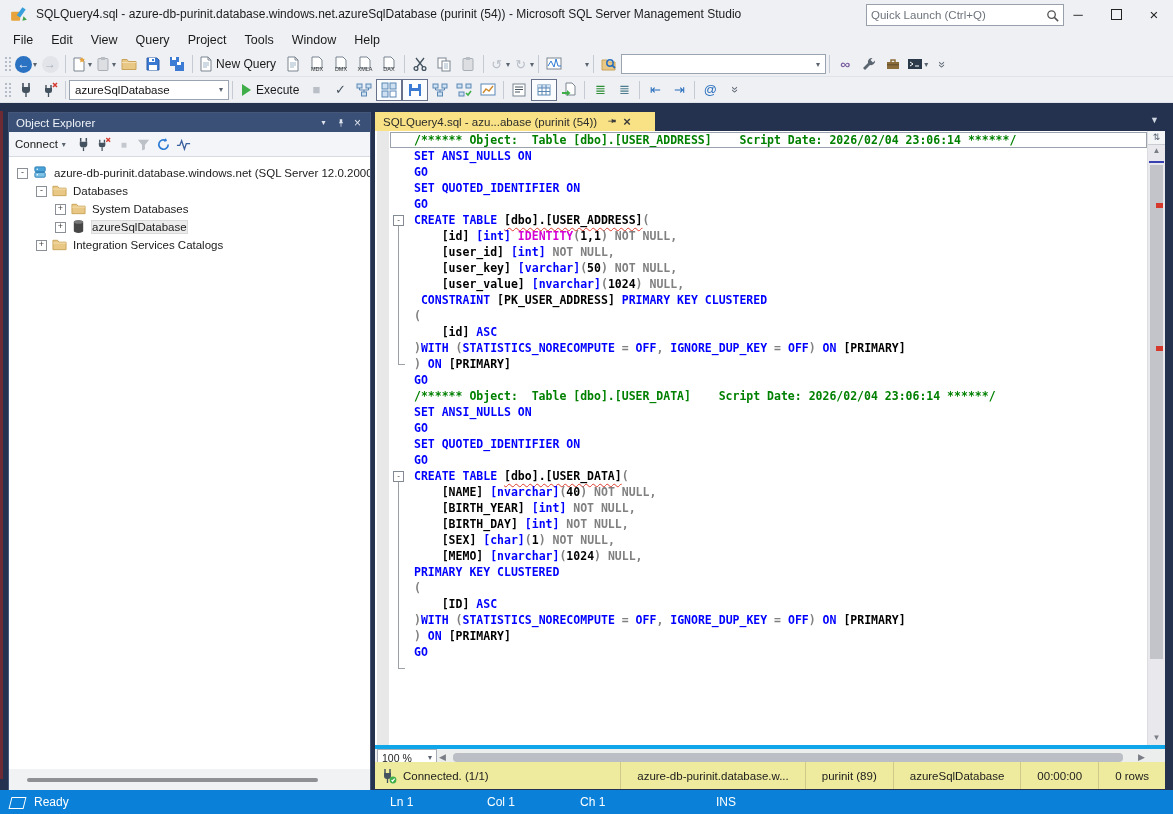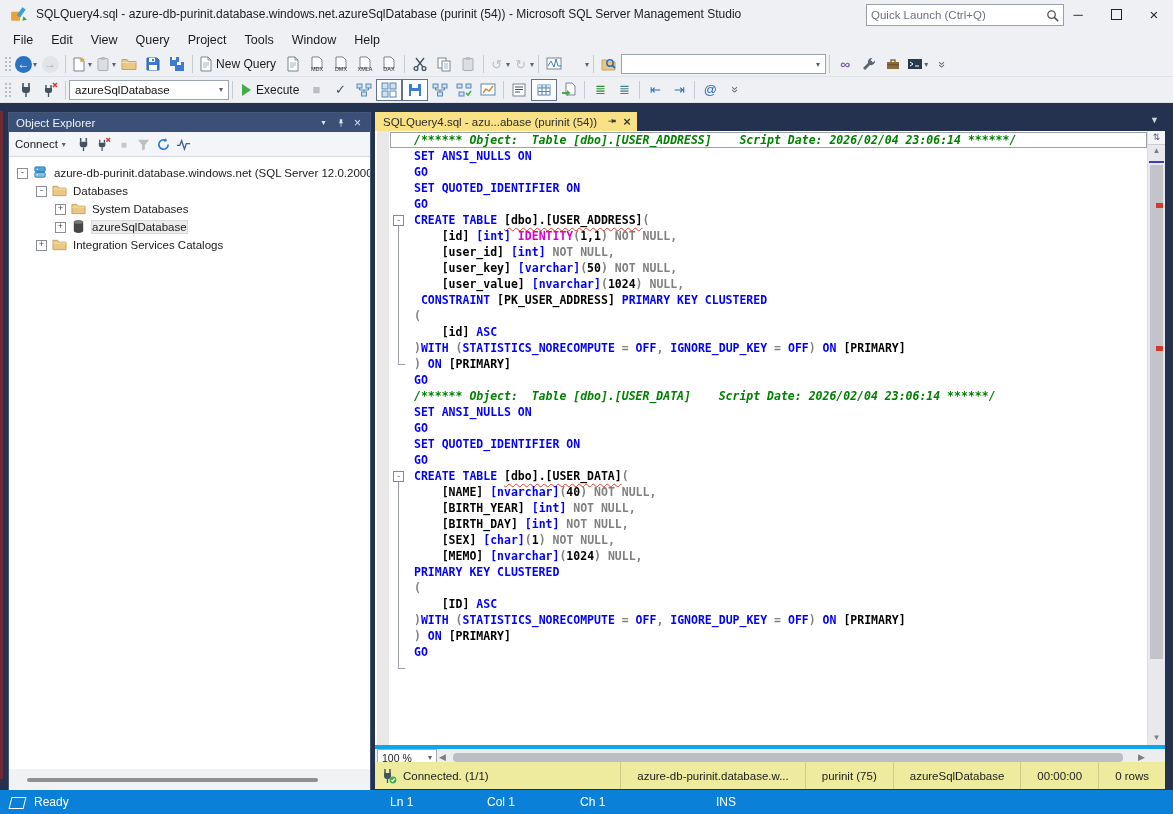--- a/index.html
+++ b/index.html
@@ -66,32 +66,32 @@
   .expander{width:9px;height:9px;border:1px solid #8b9097;background:#fff;color:#444;font-size:9px;line-height:7px;text-align:center;margin-right:5px;flex:0 0 auto;box-sizing:content-box;}
   .tree-ic{width:16px;height:16px;margin-right:5px;flex:0 0 auto;display:inline-flex;}
   .tree-ic svg{width:15px;height:15px;}
   .sel-label{background:#ececec;outline:1px solid #dadada;}
   .oe-hscroll{position:absolute;left:0;bottom:0;right:0;height:21px;background:#f1f2f4;}
   .oe-hthumb{position:absolute;left:18px;right:52px;top:9px;height:4px;background:#8f9094;border-radius:2px;}
 
   
   .ed{left:375px;top:9px;width:790px;height:677px;}
   .tabstrip{position:absolute;left:0;top:0;right:0;height:19px;}
-  .tab{position:absolute;left:0;top:0;height:19px;background:#f8e285;color:#2b2b2b;display:flex;align-items:center;padding:0 6px 0 8px;font-size:11.5px;}
+  .tab{position:absolute;left:0;top:0;height:19px;background:#f8e285;color:#2b2b2b;display:flex;align-items:center;padding:0 24px 0 8px;font-size:11.5px;}
   .tab .pin{margin:0 3px 0 10px;color:#3c3c3c;}
   .tab .pin svg{width:10px;height:10px;}
   .tab-close{color:#3c3c3c;font-size:13px;font-weight:bold;margin-left:3px;}
   .tab-list-caret{position:absolute;right:6px;top:3px;color:#cfd6e2;font-size:9px;}
   .surface{position:absolute;left:0;top:19px;right:0;height:614px;background:#fff;overflow:hidden;}
   .gutter{position:absolute;left:2px;top:0;width:12px;height:100%;background:#e8e8e8;}
   .code{position:absolute;left:39px;top:1px;right:18px;font-family:"DejaVu Sans Mono","Liberation Mono",monospace;
         font-size:11.5px;line-height:16px;font-weight:bold;}
   .code-line{position:relative;height:16px;white-space:pre;}
   .code-line.cur{outline:1px solid #9aa2ae;outline-offset:-1px;margin-left:-24px;padding-left:24px;}
-  .c-kw{color:#0000ff;} .c-cmt{color:#008000;font-style:italic;} .c-gr{color:#808080;} .c-pl{color:#000;} .c-mg{color:#d400d4;}
+  .c-kw{color:#0000ff;} .c-cmt{color:#008000;} .c-gr{color:#808080;} .c-pl{color:#000;} .c-mg{color:#d400d4;}
   .c-err{color:#000;text-decoration:underline wavy #e03c31 1px;text-underline-offset:3px;}
   .fold-box{position:absolute;left:-21px;top:3px;width:9px;height:9px;border:1px solid #848a93;background:#fff;color:#333;
             font:8px/8px "Liberation Sans",sans-serif;text-align:center;font-weight:normal;}
   .guide{position:absolute;left:-16px;width:6px;border-left:1px solid #9aa0a6;border-bottom:1px solid #9aa0a6;}
 
   
   .vscroll{position:absolute;right:0;top:19px;width:18px;height:614px;background:#e9e9ed;border-left:1px solid #dcdde1;box-sizing:border-box;}
   .vs-split{position:absolute;left:0;right:0;top:0;height:13px;background:#f4f5f7;border-bottom:1px solid #c9ccd2;color:#55606e;font-size:9px;line-height:12px;text-align:center;}
   .vs-up{position:absolute;left:0;right:0;top:13px;height:14px;color:#7a7d85;font-size:8px;text-align:center;line-height:14px;}
   .vs-mark{position:absolute;left:1px;right:1px;top:30px;height:2px;background:#3742b0;}
@@ -708,21 +708,21 @@
               <path d="M4 1v4M9 1v4" stroke="#44525f" stroke-width="1.5"></path>
               <path d="M3 5h7v3a3 3 0 0 1-3 3H6a3 3 0 0 1-3-3z" fill="#44525f"></path>
               <path d="M6.5 11v4" stroke="#44525f" stroke-width="1.3"></path>
               <circle cx="12" cy="12" r="3.4" fill="#3fae49"></circle>
               <path d="M10.6 12l1 1.2 2-2.6" stroke="#fff" stroke-width="1.2" fill="none"></path>
             </svg>
         </span>
         <span>Connected. (1/1)</span>
         <div class="conn-right">
           <span class="conn-seg">azure-db-purinit.database.w...</span>
-          <span class="conn-seg">purinit (75)</span>
+          <span class="conn-seg">purinit (89)</span>
           <span class="conn-seg">azureSqlDatabase</span>
           <span class="conn-seg">00:00:00</span>
           <span class="conn-seg">0 rows</span>
         </div>
       </div>
     </div>
   </div>
 
   <div class="abs statusbar">
     <span class="sb-icon"></span>

